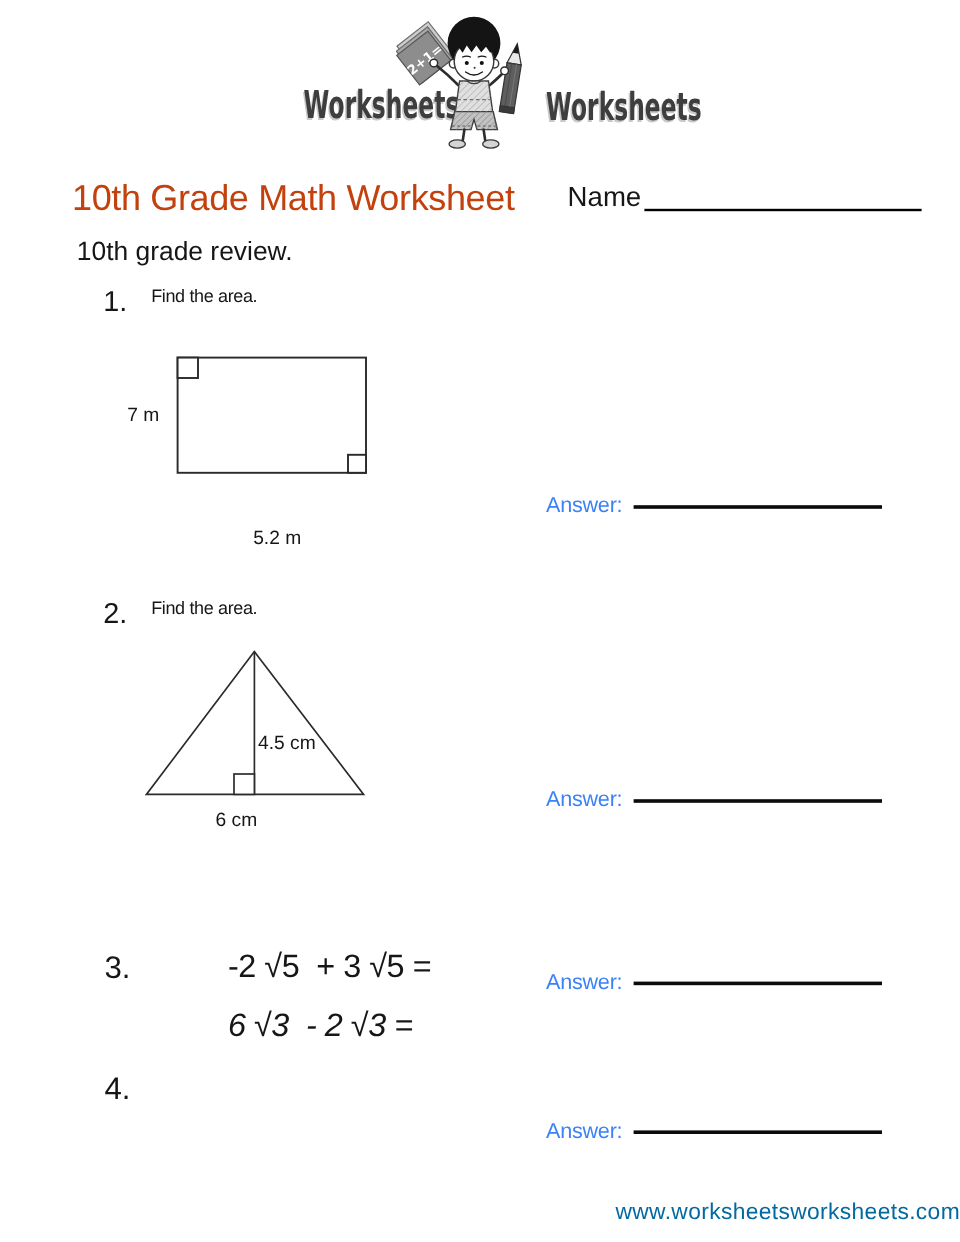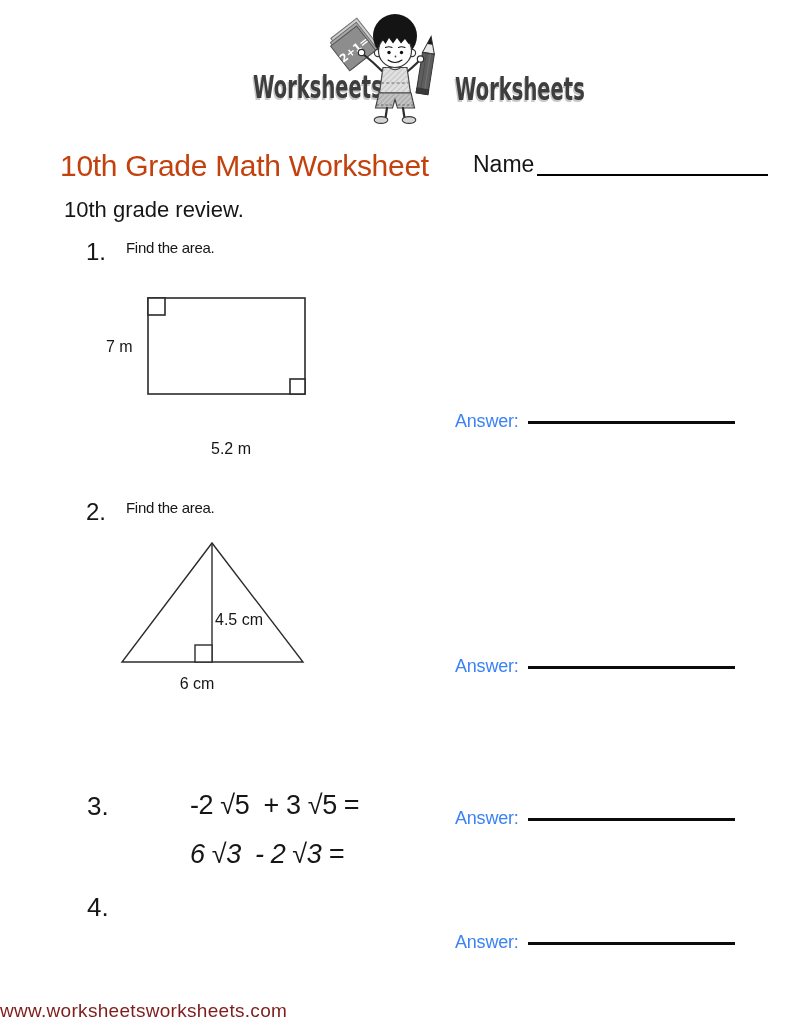--- a/index.html
+++ b/index.html
@@ -36,22 +36,22 @@
   .diagram svg{display:block;}
   .shape{fill:none;stroke:#2b2b2b;stroke-width:1.6;}
   .shape-fill{fill:#fff;stroke:#2b2b2b;stroke-width:1.6;}
   .dlabel{position:absolute;font-size:16px;line-height:1.2;white-space:nowrap;}
   .dlabel.center{text-align:center;}
   
   .answer-row{position:absolute;left:455px;width:280px;height:30px;display:flex;align-items:center;gap:9px;}
   .alabel{font-size:18px;letter-spacing:-0.2px;color:#3b82f6;}
   .aline{flex:1;border-top:3px solid #0b0b0b;transform:translateY(1px);}
   
-  .footer{position:absolute;left:0;right:0;top:1000px;margin:0;text-align:left;
-          font-size:19px;letter-spacing:0.3px;color:#7f1d1d;}
+  .footer{position:absolute;left:0;right:0;top:1000px;margin:0;text-align:right;
+          font-size:19px;letter-spacing:0.3px;color:#0369a1;}
 </style>
 </head>
 <body>
 
 <div class="page">
 
   <span class="logo-text logo-left">Worksheets</span>
 
   <svg class="kid" viewBox="0 0 130 125">
     <defs>

